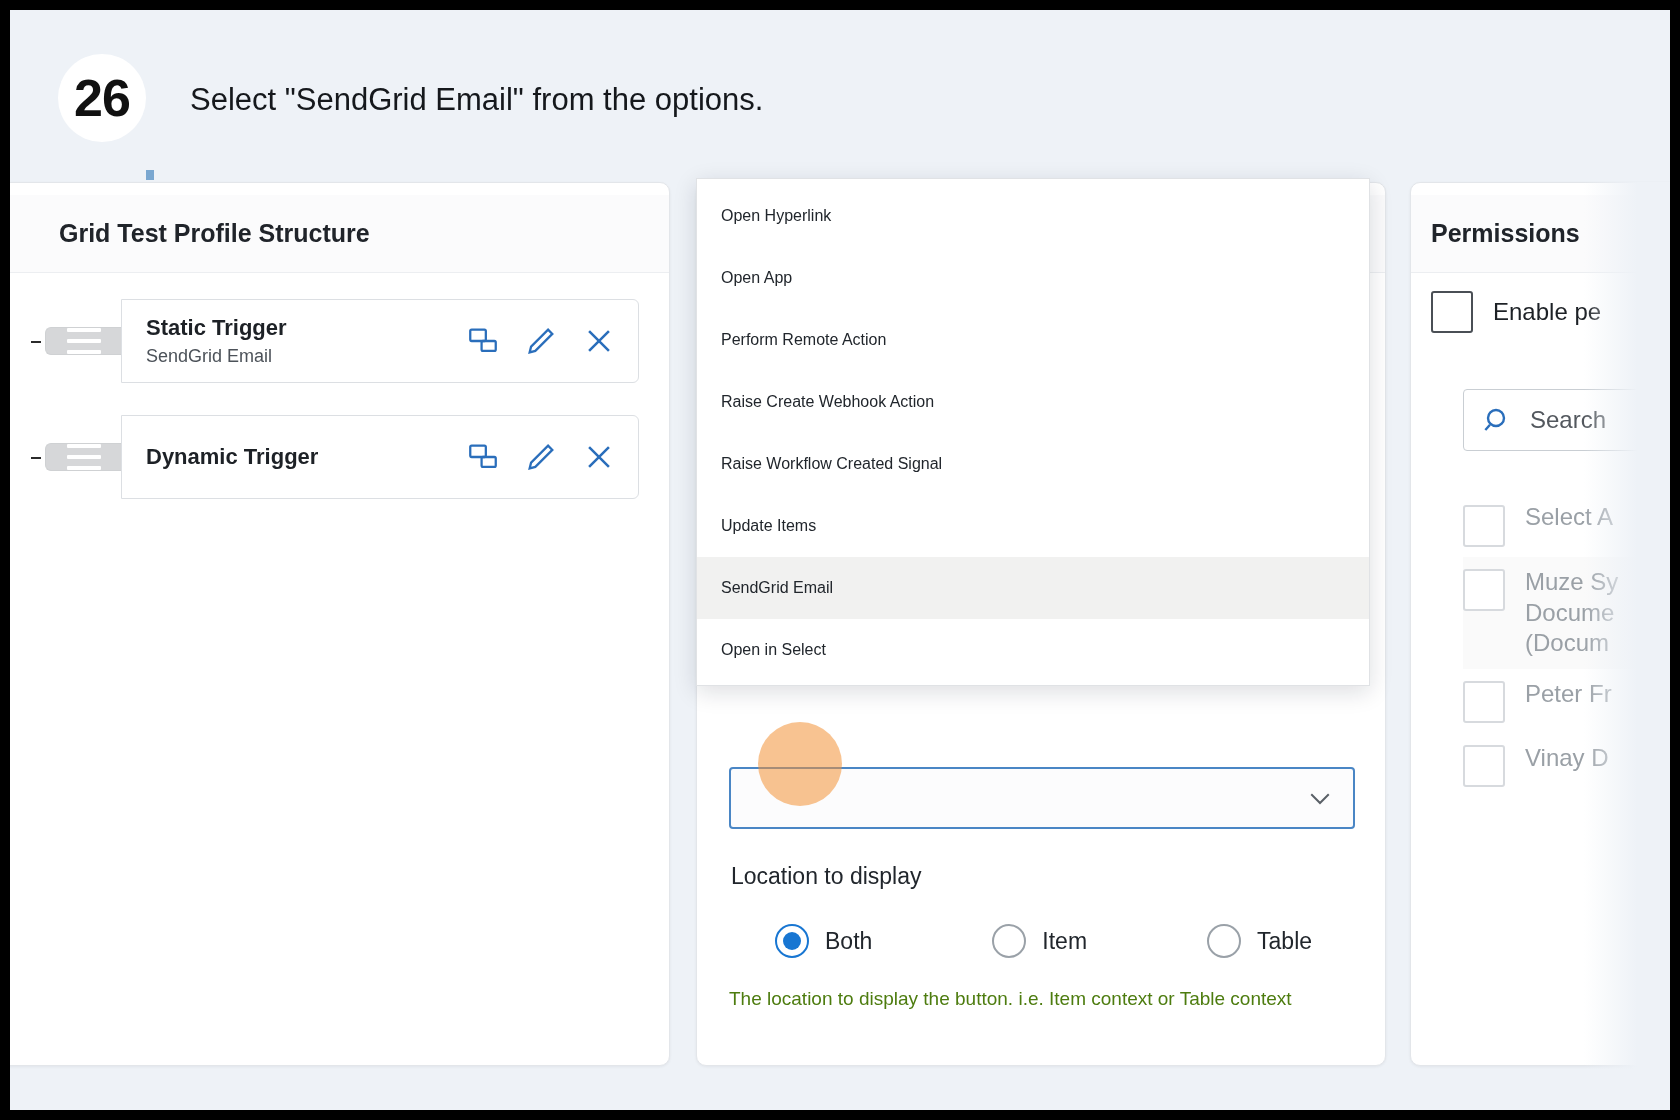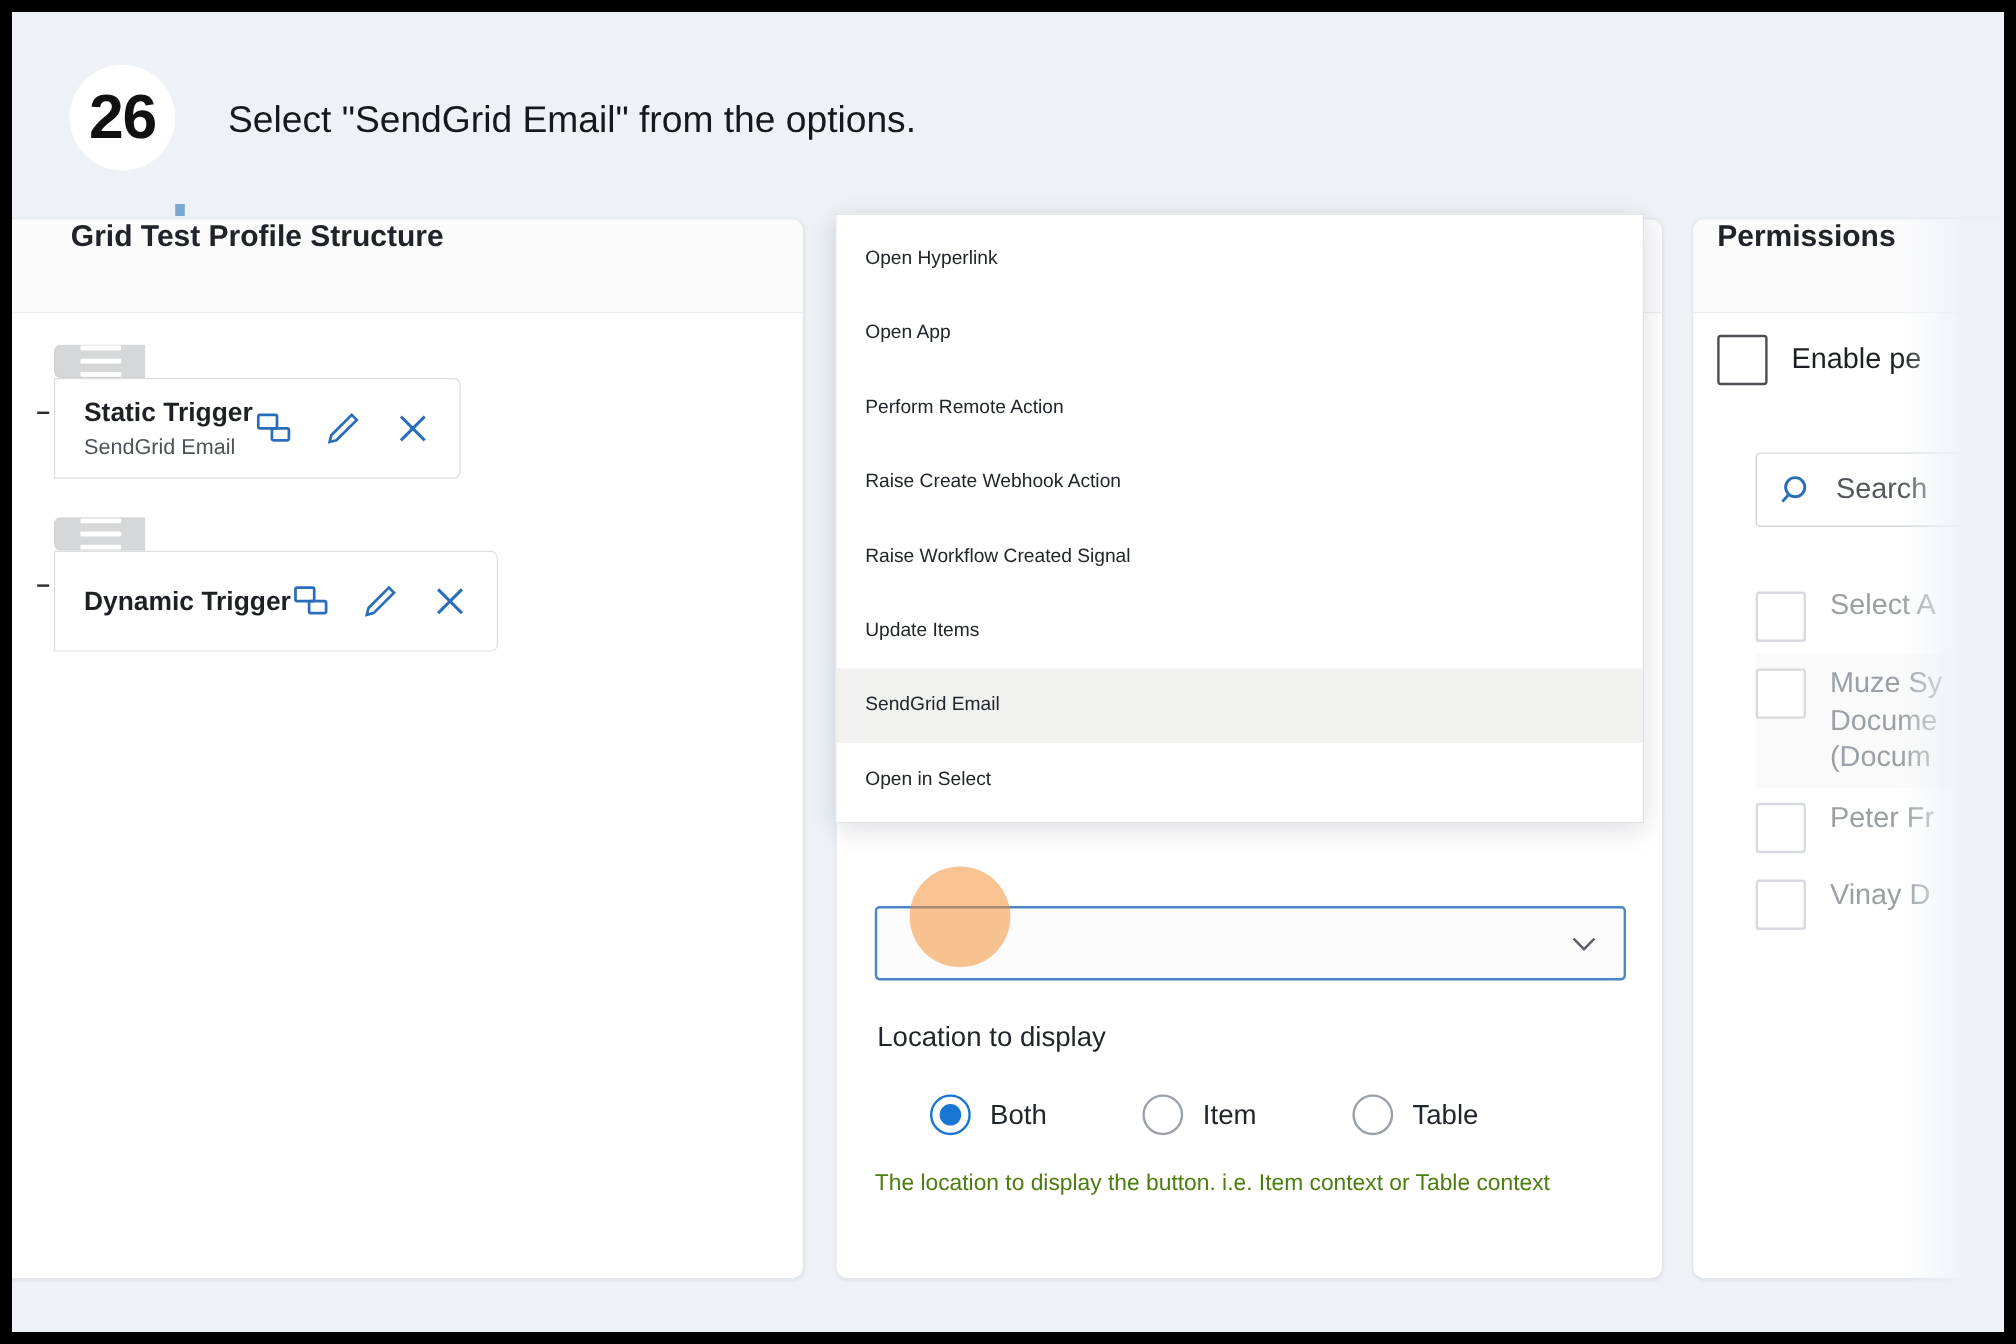--- a/index.html
+++ b/index.html
@@ -41,32 +41,32 @@
     background: #ffffff;
     border: 1px solid #e3e6ea;
     border-radius: 10px;
     box-shadow: 0 1px 3px rgba(16,24,40,.06);
     overflow: hidden;
   }
   .panel-head {
     background: #fbfbfc;
     border-bottom: 1px solid #eceef1;
     height: 78px;
-    display: flex; 
+    display: flex; align-items: center; margin-top: 12px;
   }
   .panel-title {
     font-size: 25px; font-weight: bold; color: #20242a;
     white-space: nowrap;
   }
 
   
   #left-panel { left: -10px; width: 670px; height: 884px; }
   #left-panel .panel-head { padding-left: 58px; }
   .trigger-list { padding: 26px 30px 0 44px; }
-  .trigger-row { display: flex; align-items: flex-start; margin-bottom: 32px; position: relative; flex-direction: column; }
+  .trigger-row { display: flex; align-items: center; margin-bottom: 32px; position: relative; }
   .row-dash {
     position: absolute; left: -14px; top: 50%;
     width: 10px; height: 2px; background: #2b2b2b;
   }
   .drag-handle {
     width: 76px; background: #d6d7d9;
     border: 1px solid #cfd1d3; border-right: none;
     border-radius: 6px 0 0 6px;
     display: flex; align-items: center; justify-content: center;
     flex-direction: column; gap: 7px;
@@ -94,21 +94,21 @@
   .field-label { font-size: 23px; color: #21262c; margin: 0 0 18px 2px; }
   .combo {
     height: 62px; background: #fcfcfd;
     border: 2px solid #4a86c5; border-radius: 4px;
     display: flex; align-items: center; padding: 0 18px;
     position: relative;
   }
   .combo-value { flex: 1; font-size: 23px; color: #21262c; }
   .chev { width: 30px; height: 30px; color: #5a6067; }
   .chev svg { width: 100%; height: 100%; display: block; }
-  .radio-row { display: flex; align-items: center; margin-top: 34px; padding-left: 46px; gap: 80px; }
+  .radio-row { display: flex; align-items: center; margin-top: 34px; padding-left: 46px; gap: 120px; }
   .radio-opt { display: flex; align-items: center; gap: 16px; }
   .radio-dot {
     width: 34px; height: 34px; border-radius: 50%;
     border: 2px solid #9aa1a8; background: #fff;
     display: flex; align-items: center; justify-content: center;
   }
   .radio-dot.on { border-color: #1876d2; }
   .radio-dot.on::after { content: ""; width: 18px; height: 18px; border-radius: 50%; background: #1876d2; }
   .radio-label { font-size: 23px; color: #21262c; }
   .help-text { margin-top: 30px; font-size: 19px; color: #4d7c0f; white-space: nowrap; }

